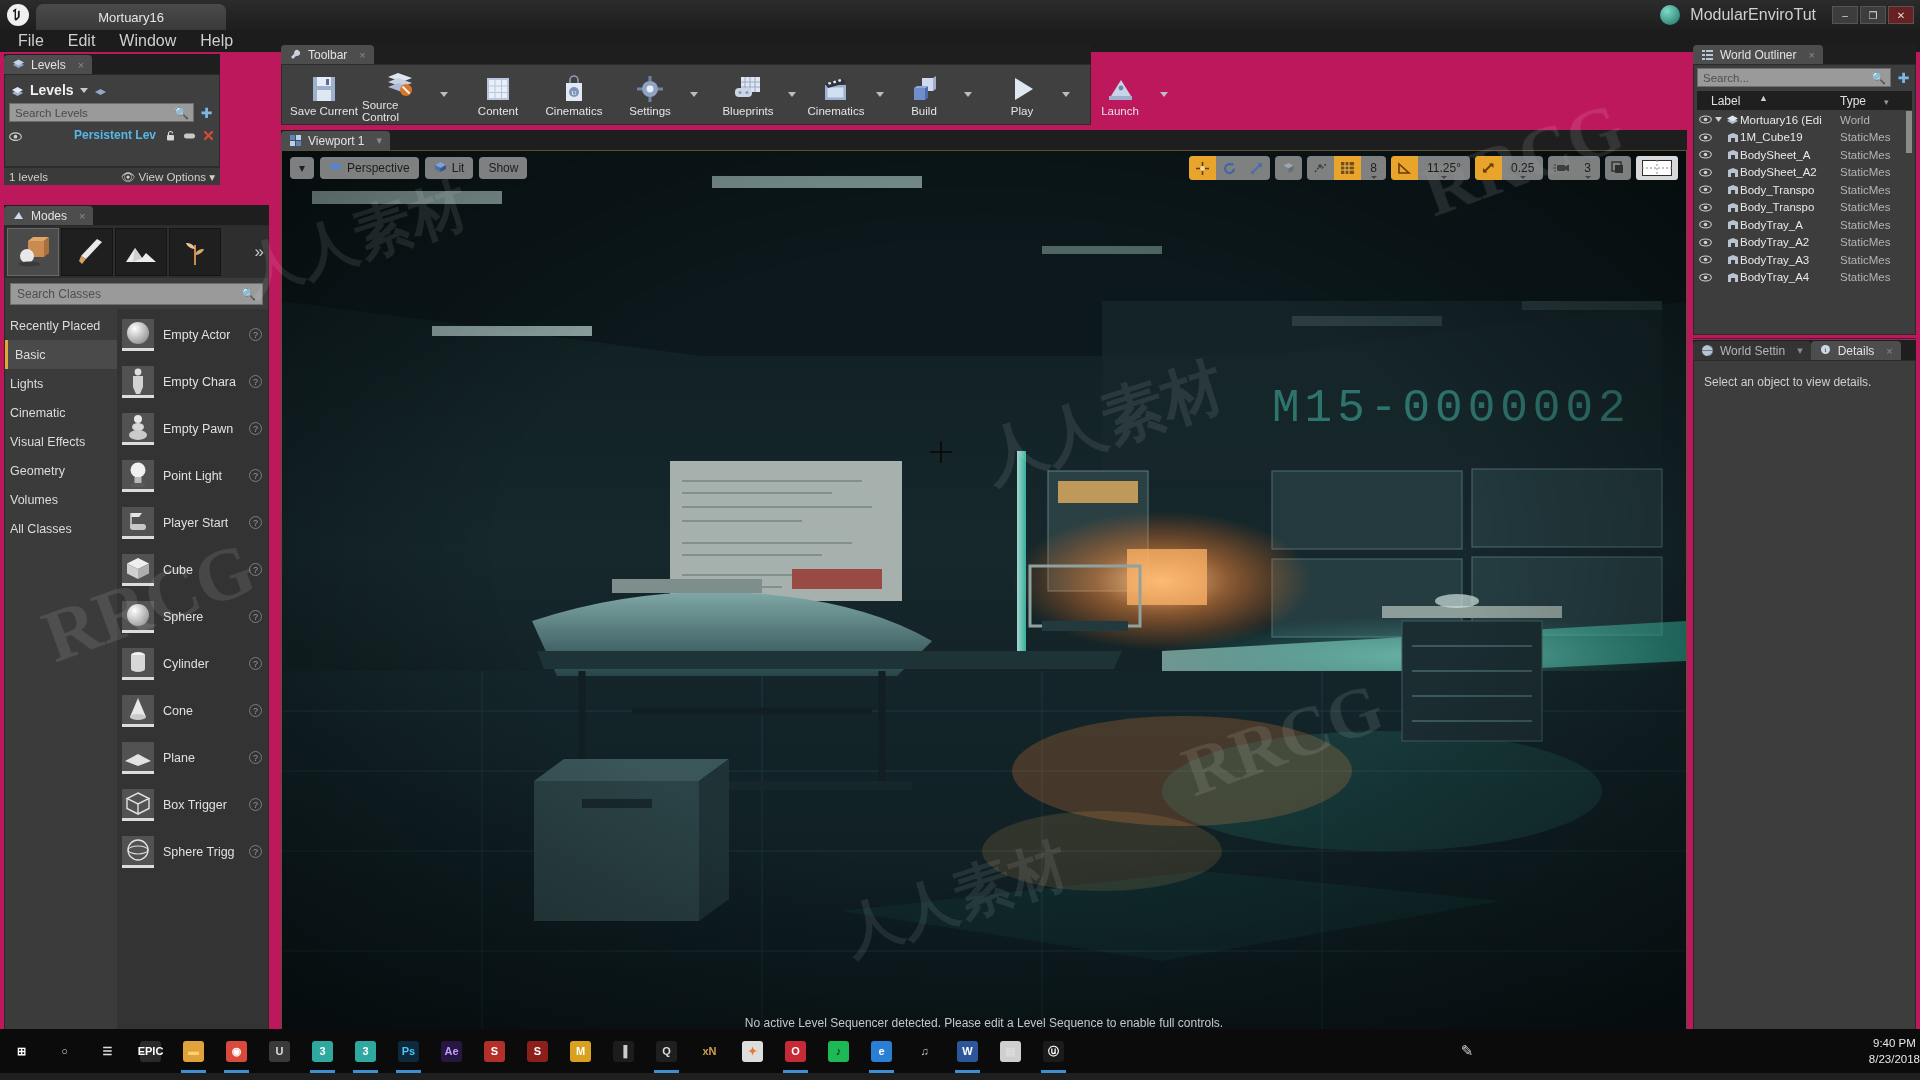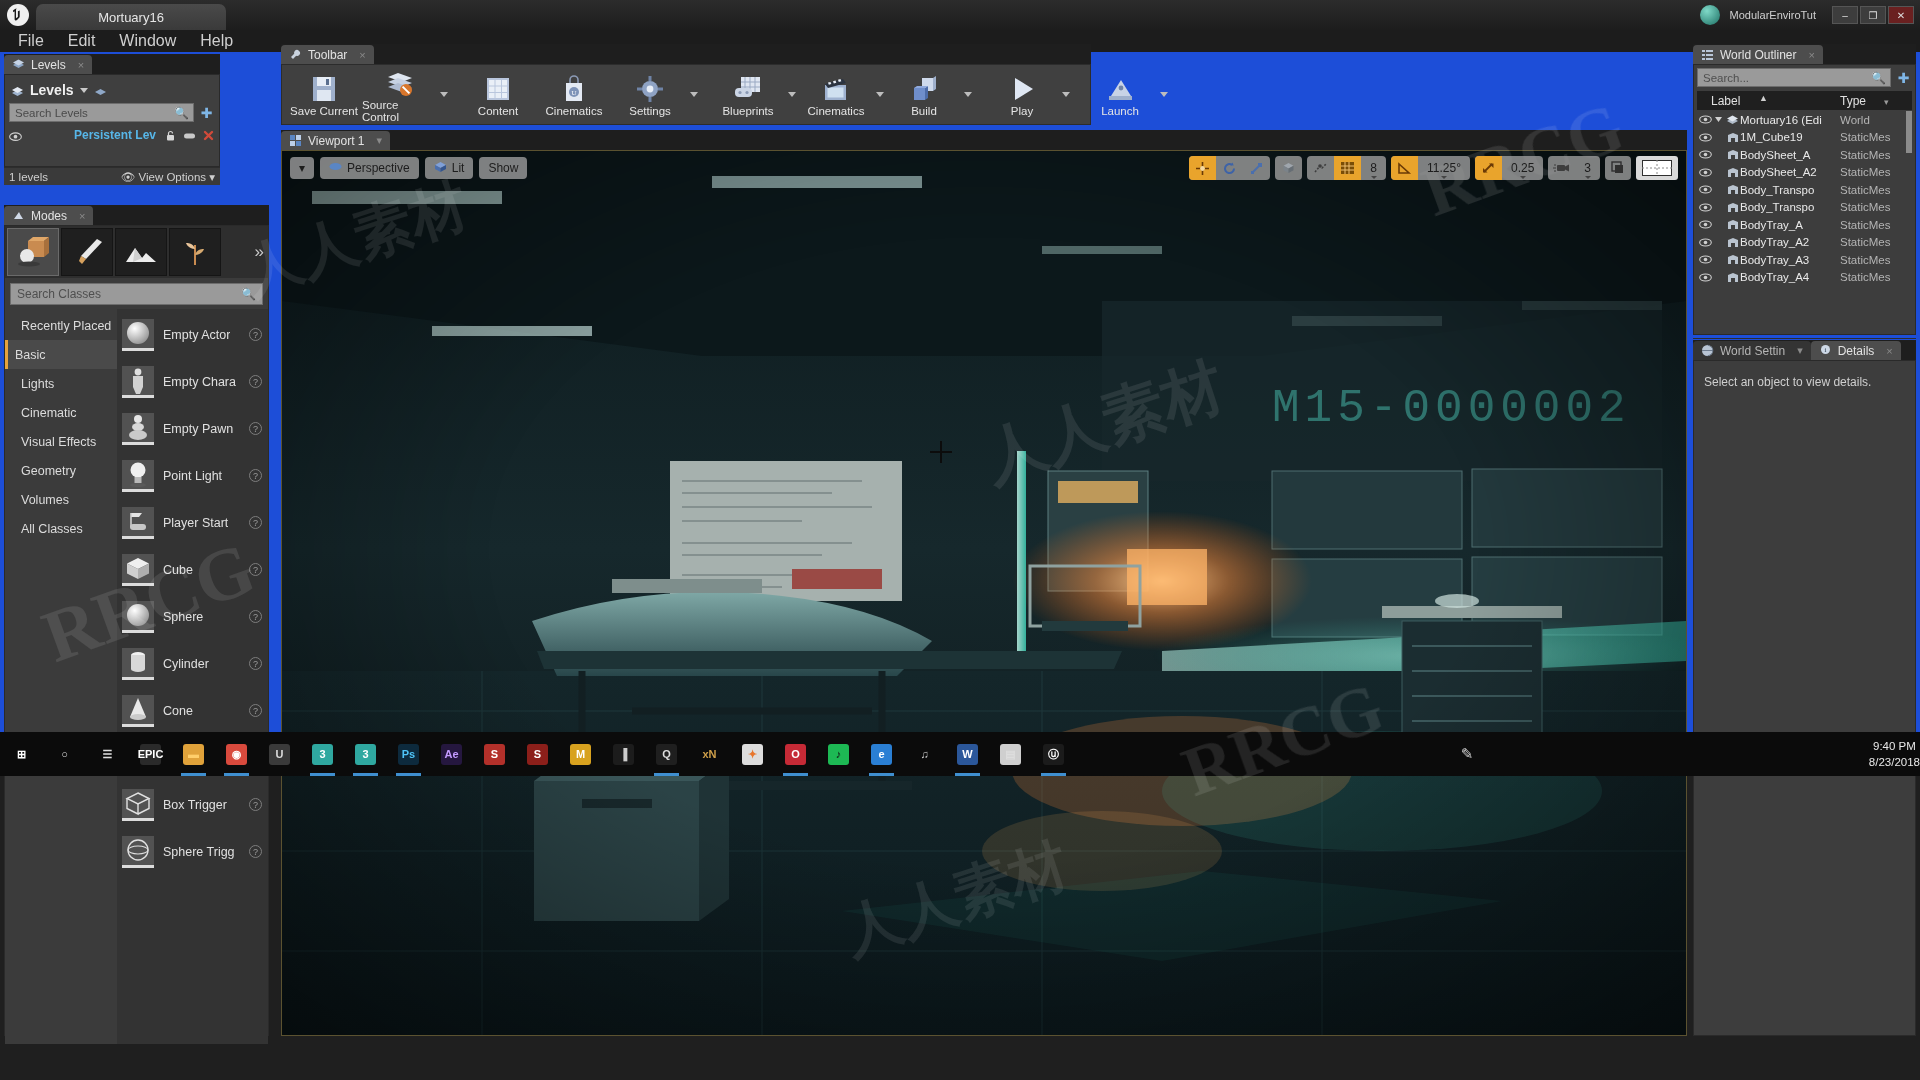--- a/index.html
+++ b/index.html
@@ -1,30 +1,30 @@
 <!DOCTYPE html>
 <html><head>
 <meta charset="utf-8">
 <style>
   * { margin:0; padding:0; box-sizing:border-box; }
   html,body { width:1920px; height:1080px; overflow:hidden; background:#1f1f1f;
     font-family:"Liberation Sans", sans-serif; color:#d8d8d8; -webkit-font-smoothing:antialiased; }
 
   
-  #app { position:relative; width:1920px; height:776px; background:#1d4ed8; }
+  #app { position:relative; width:1920px; height:1073px; background:#be185d; }
 
   .titlebar { position:absolute; left:0; top:0; width:1920px; height:30px;
     background:linear-gradient(#2c2c2c,#1d1d1d); display:flex; align-items:flex-end; }
   .ue-logo { width:36px; height:30px; display:flex; align-items:center; justify-content:center; }
   .ue-logo svg { width:24px; height:24px; }
   .proj-tab { height:26px; min-width:190px; background:linear-gradient(#4a4a4a,#3a3a3a);
     border-radius:7px 7px 0 0; display:flex; align-items:center; justify-content:center;
     font-size:13px; color:#e6e6e6; padding:0 18px; }
   .title-right { position:absolute; right:0; top:0; height:30px; display:flex; align-items:center; gap:10px; padding-right:6px; }
-  .title-right .tname { font-size:11px; color:#d0d0d0; }
+  .title-right .tname { font-size:16px; color:#d0d0d0; }
   .tut-icon { width:20px; height:20px; border-radius:50%; background:radial-gradient(circle at 35% 30%,#7fd9c8,#1c6f63); }
   .winbtns { display:flex; gap:2px; margin-left:6px; }
   .winbtn { width:26px; height:18px; background:#3d3d3d; border:1px solid #555;
     display:flex; align-items:center; justify-content:center; font-size:10px; color:#ddd; }
   .winbtn.close { background:#6a2020; }
 
   .menubar { position:absolute; left:0; top:30px; width:1920px; height:22px;
     background:#1c1c1c; display:flex; align-items:center; padding-left:8px; gap:4px; }
   .menubar .mi { font-size:16px; color:#cfcfcf; padding:2px 10px; }
 
@@ -59,21 +59,21 @@
   .moderow { display:flex; align-items:center; height:52px; background:#2e2e2e; padding:2px; gap:2px; position:relative; }
   .modebtn { width:52px; height:48px; background:#1f1f1f; border:1px solid #151515;
     display:flex; align-items:center; justify-content:center; }
   .modebtn.sel { background:#4a4a4a; border-color:#6a6a6a; }
   .modebtn svg { width:36px; height:34px; }
   .chev2 { position:absolute; right:4px; color:#c9c9c9; font-size:17px; }
   .cls-search { height:22px; margin:5px 5px 4px; background:#9a9a9a; border:1px solid #6d6d6d;
     display:flex; align-items:center; padding:0 6px; font-size:12px; color:#4f4f4f; position:relative; }
   .cls-body { display:flex; height:735px; }
   .cls-left { width:112px; background:#3b3b3b; padding-top:2px; }
-  .cat { height:29px; display:flex; align-items:center; padding-left:16px; font-size:12.5px; color:#dcdcdc; }
+  .cat { height:29px; display:flex; align-items:center; padding-left:5px; font-size:12.5px; color:#dcdcdc; }
   .cat.sel { background:#4a4a4a; border-left:3px solid #e8a33d; padding-left:7px; }
   .cls-right { flex:1; background:#333; padding-top:2px; overflow:hidden; }
   .clsrow { display:flex; align-items:center; height:47px; gap:9px; padding-left:5px; }
   .thumb { width:32px; height:32px; background:#525252; border-bottom:3px solid #dcdcdc; position:relative; overflow:hidden; }
   .thumb svg { width:32px; height:29px; }
   .clsname { font-size:12.5px; color:#e0e0e0; white-space:nowrap; overflow:hidden; }
   .qmark { width:13px;height:13px;border-radius:50%;border:1px solid #7d7d7d;color:#9c9c9c;
     font-size:9px; display:flex;align-items:center;justify-content:center; margin-left:auto; margin-right:6px; }
 
   
@@ -871,20 +871,21 @@
             <svg width="30" height="16" viewBox="0 0 30 16">
                 <rect x="0.5" y="0.5" width="29" height="15" fill="#fff" stroke="#2f2f2f"></rect>
                 <path d="M15 0v16M0 8h30" stroke="#8a8a8a" stroke-dasharray="2 2"></path>
               </svg>
             <span style="width:0;overflow:hidden;"></span>
           </div>
         </div>
       </div>
 
       <div id="cursor"></div>
+      <div id="vp-status">No active Level Sequencer detected. Please edit a Level Sequence to enable full controls.</div>
     </div>
   </div>
 
   <div id="outliner">
     <div class="tabstrip">
       <div class="ptab">
         <span class="picon">
           <svg viewBox="0 0 13 13">
               <g fill="#b9c6d8">
                 <rect x="1" y="2" width="3" height="2"></rect>

